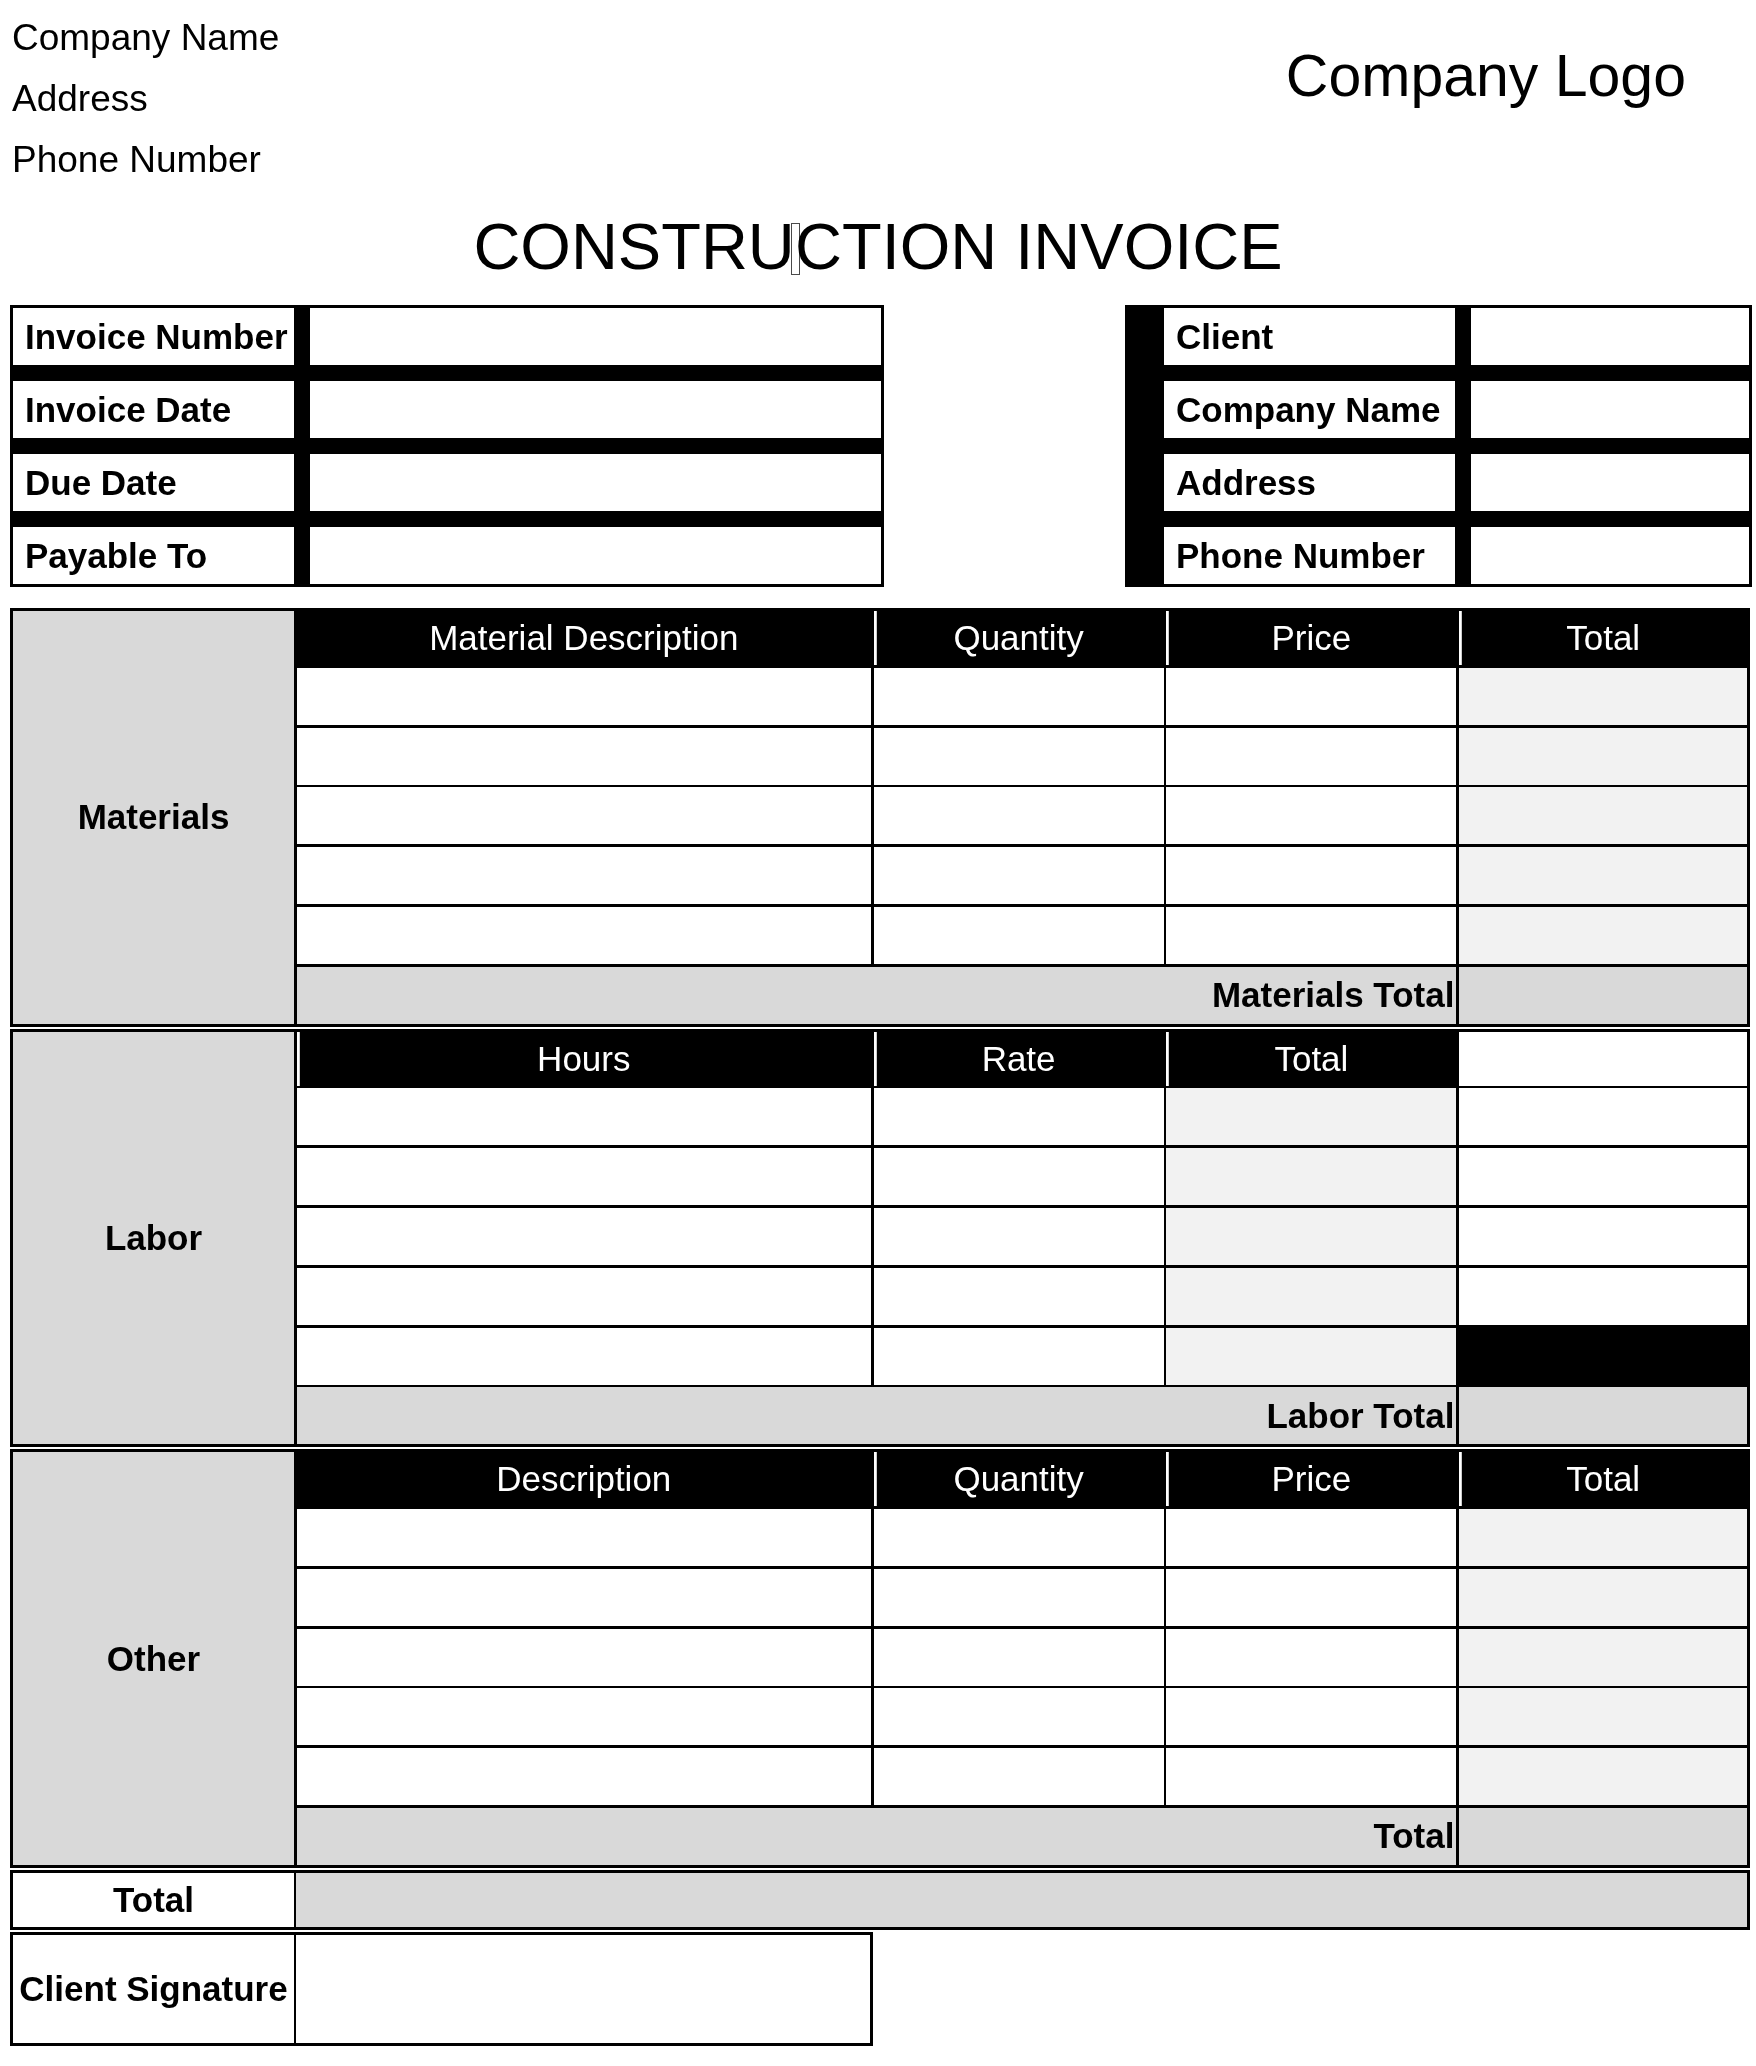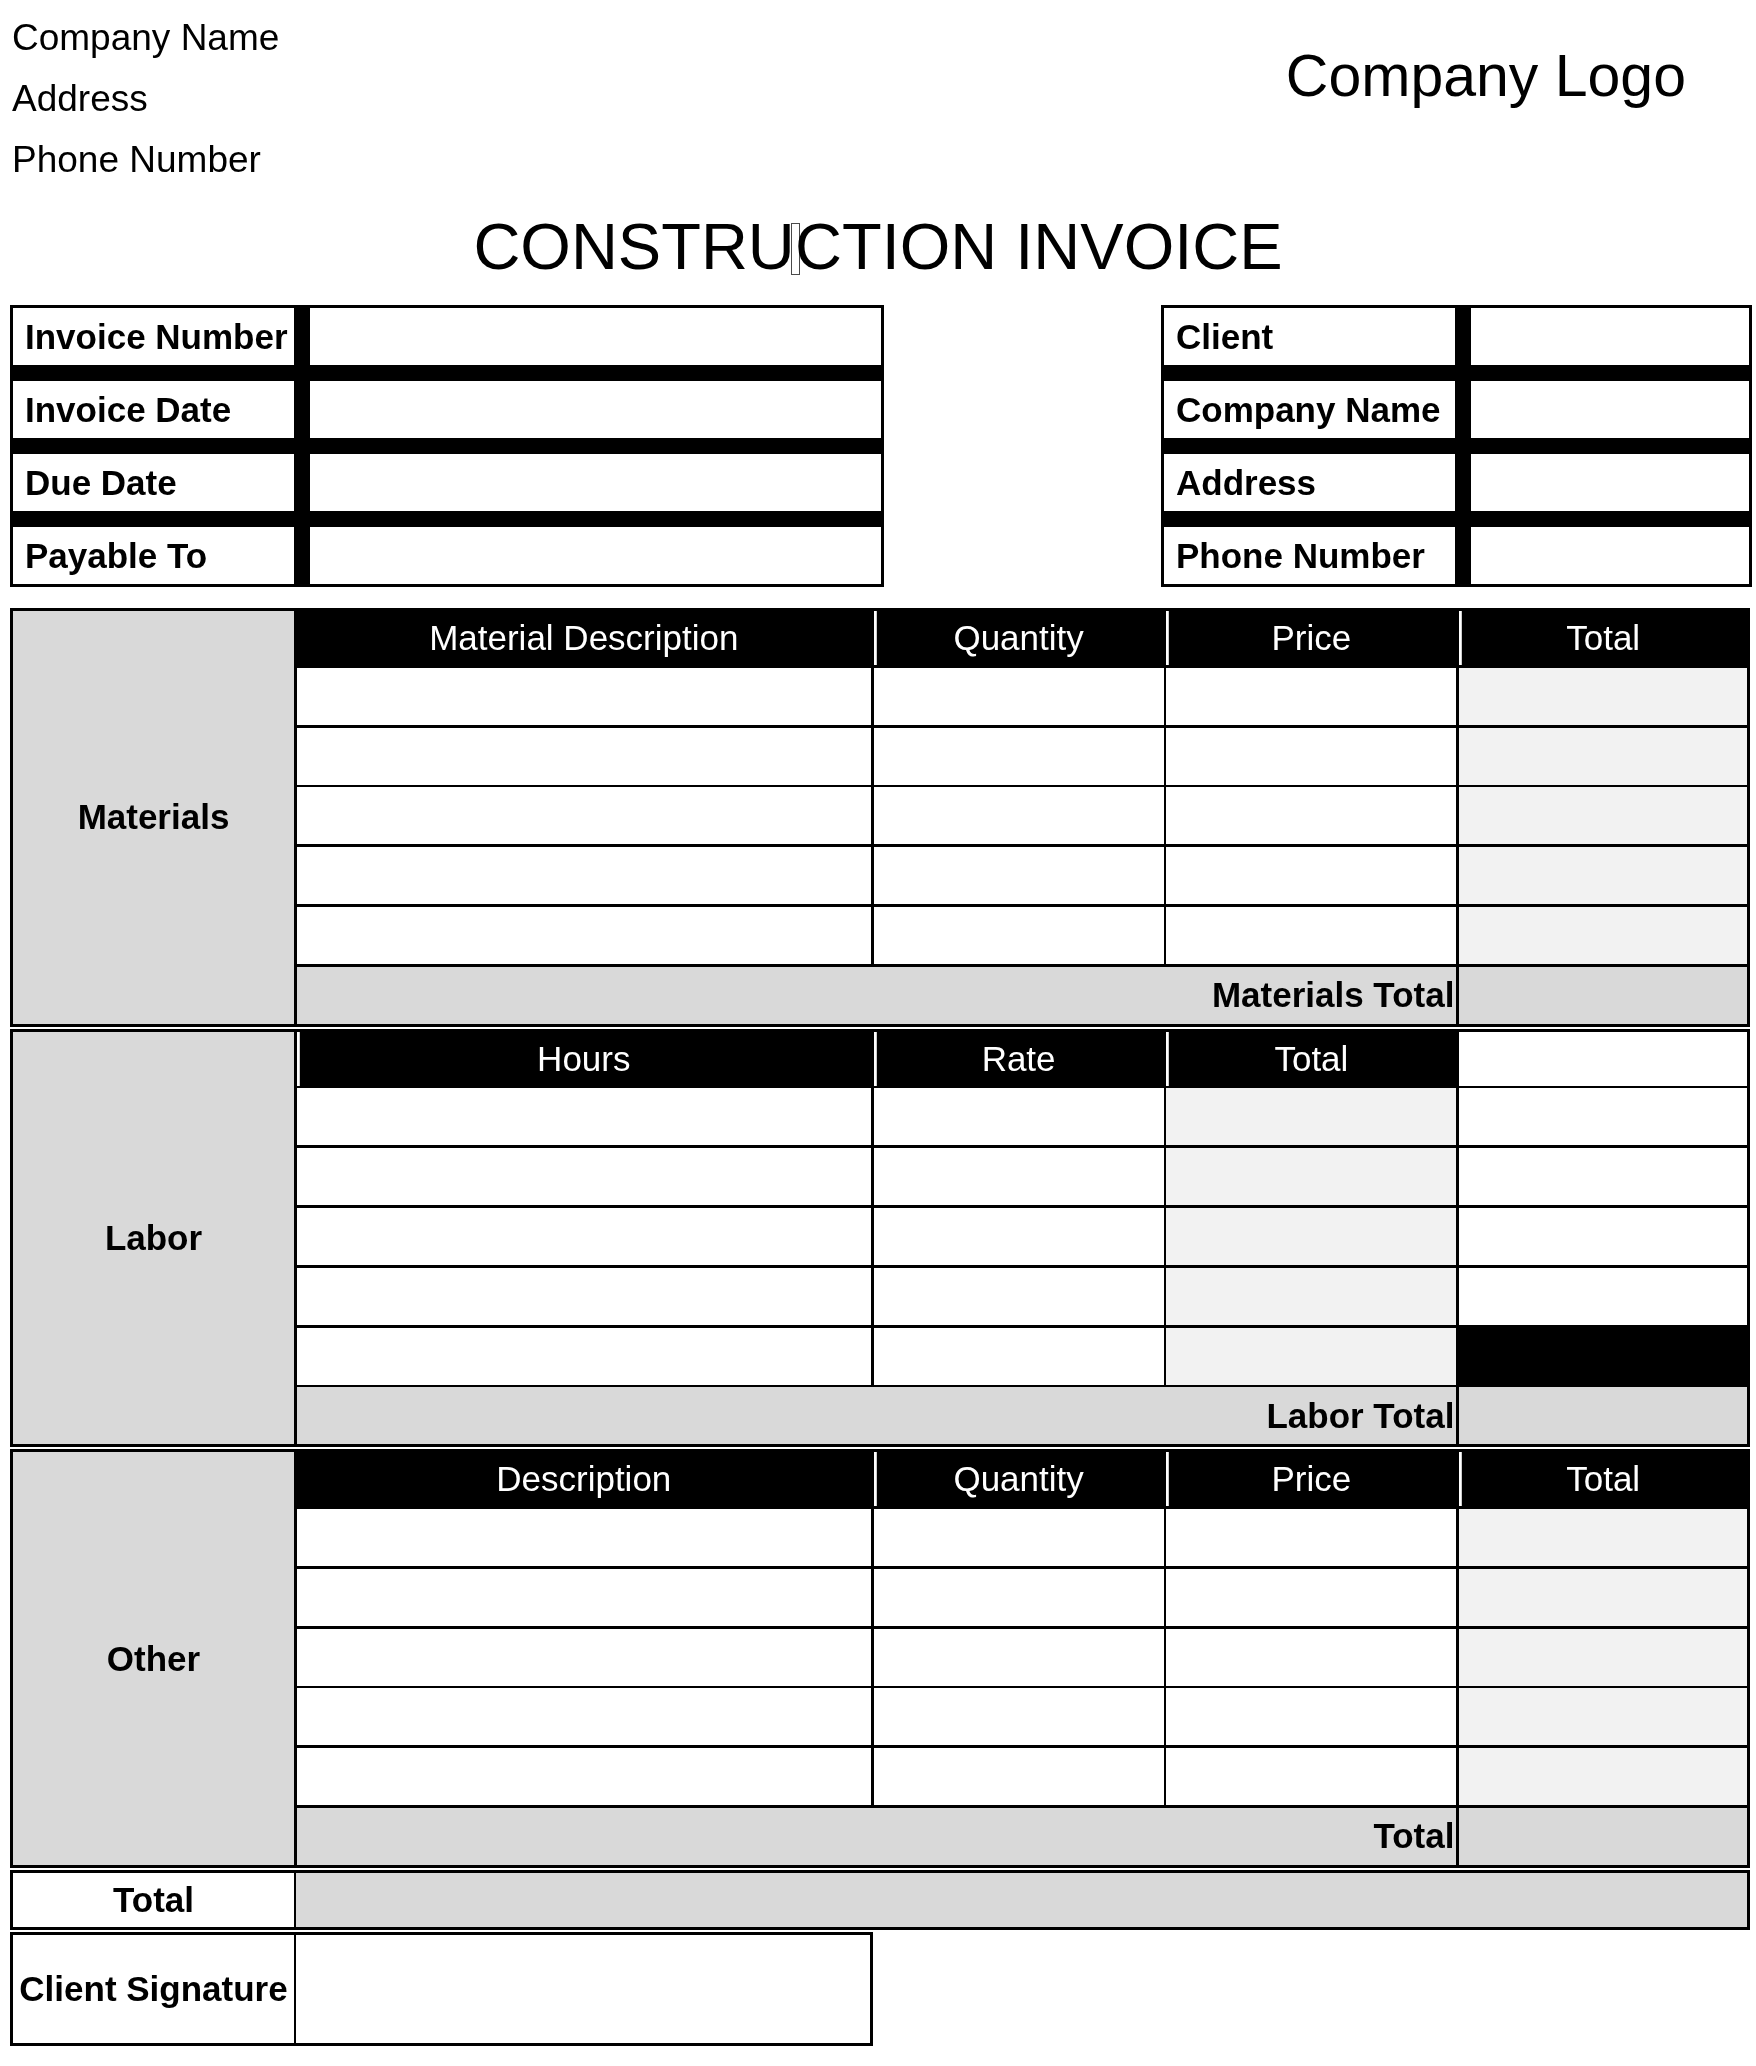--- a/index.html
+++ b/index.html
@@ -13,21 +13,21 @@
   
   .logo { position:absolute; top:42px; right:70px; font-size:59px; font-weight:400; }
   
   .title { position:absolute; top:209px; left:0; width:100%; text-align:center; font-size:65px; font-weight:400; white-space:nowrap; }
   .caret { display:inline-block; width:6.5px; height:50px; border:1.8px solid #4a4a4a; background:#fff; vertical-align:-5.5px; margin:0 -4.6px 0 -3.7px; }
 
   
   .info-row { position:absolute; top:305px; left:10px; width:1742px; display:flex; justify-content:space-between; }
   .info-table { display:grid; grid-template-rows:repeat(4,57px); gap:16px; background:#000; border:3.7px solid #000; }
   .info-left  { grid-template-columns:281px 571px; }
-  .info-right { grid-template-columns:291px 278px; }
+  .info-right { grid-template-columns:291px 278px;padding-left:36px; }
   .ilabel { background:#fff; display:flex; align-items:center; padding-left:12px; font-weight:700; font-size:35px; }
   .ivalue { background:#fff; }
 
   
   .tables-wrap { position:absolute; top:608px; left:10px; width:1742px; }
   .sec {
     display:grid; width:1734px;
     grid-template-columns:281px 574px 290px 290px 288px;
     grid-template-rows:54px repeat(6,57px);
     gap:2.8px; background:#000; border:3.7px solid #000;

